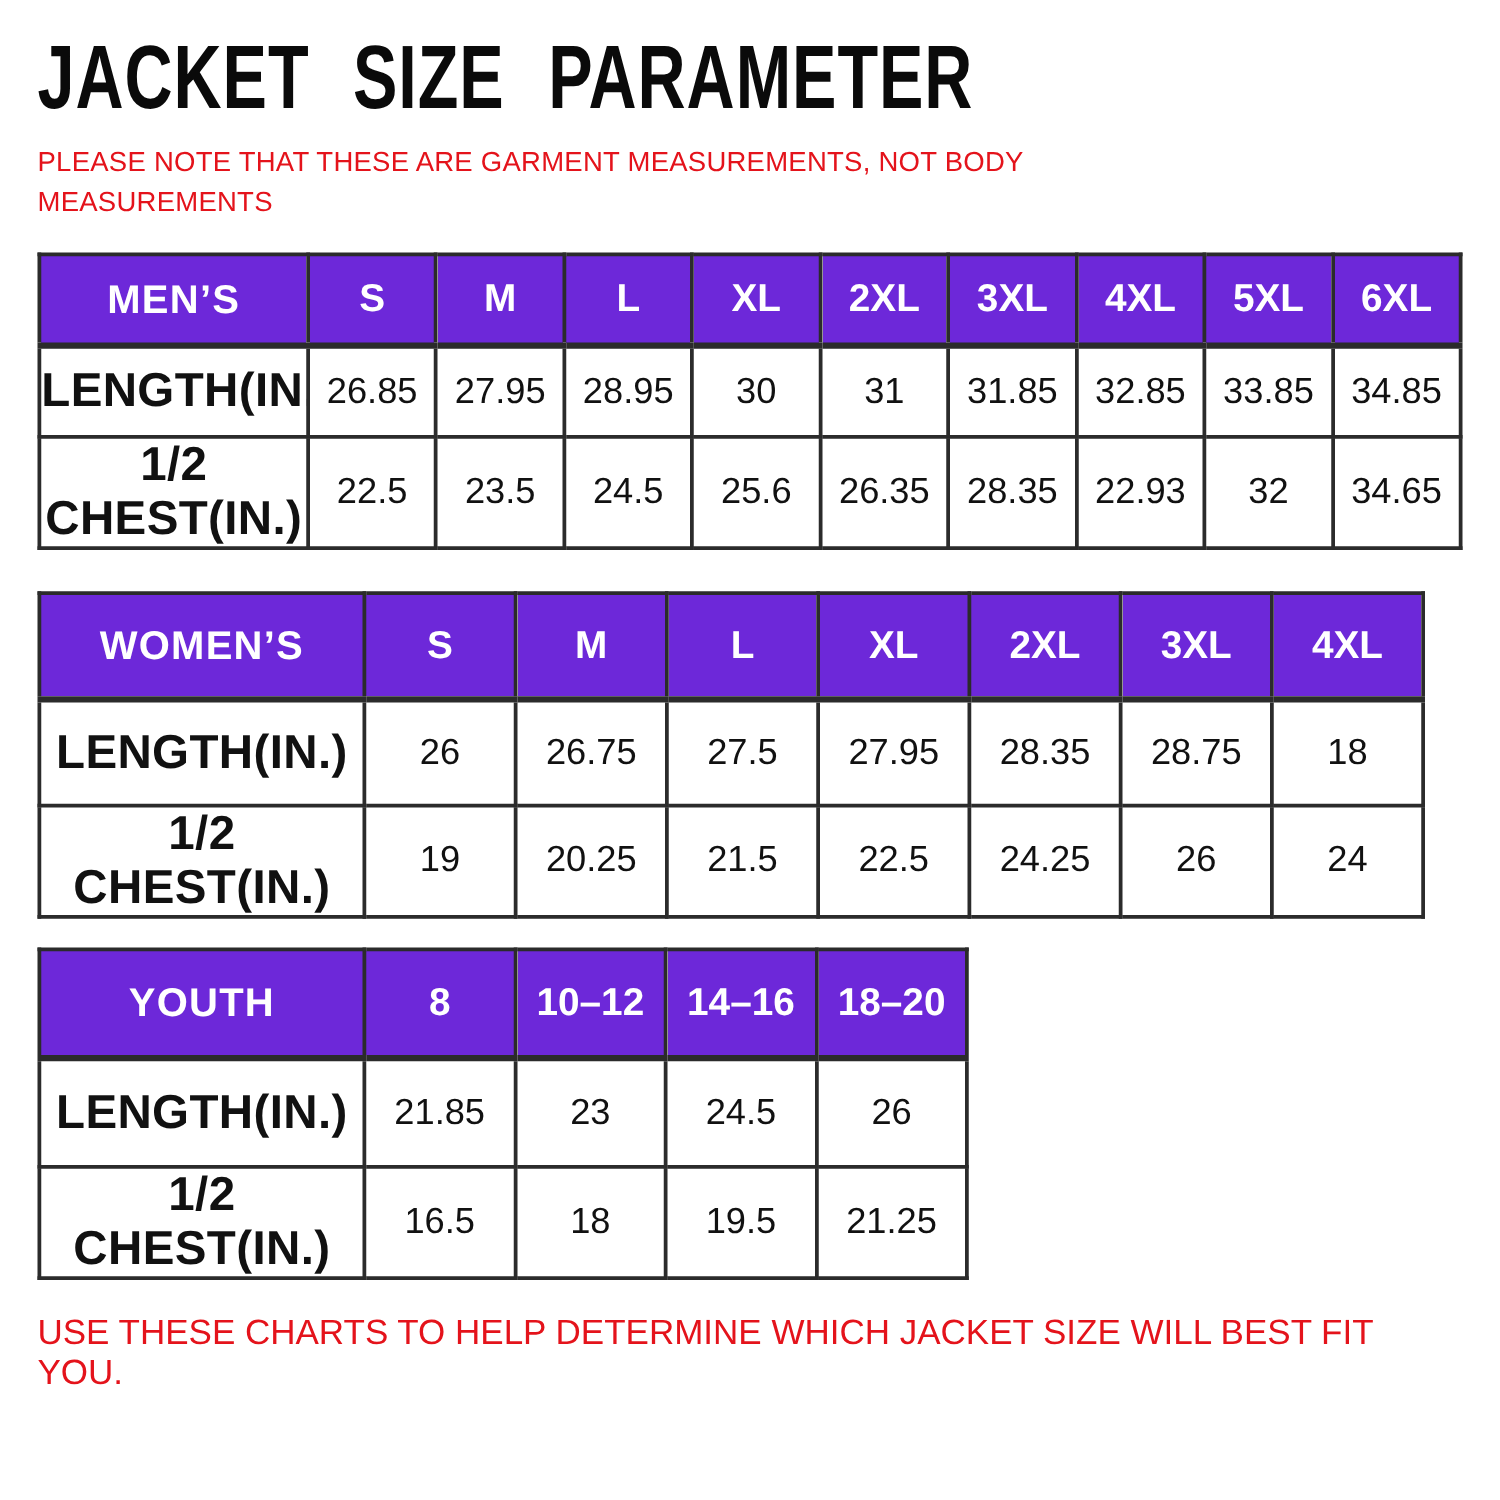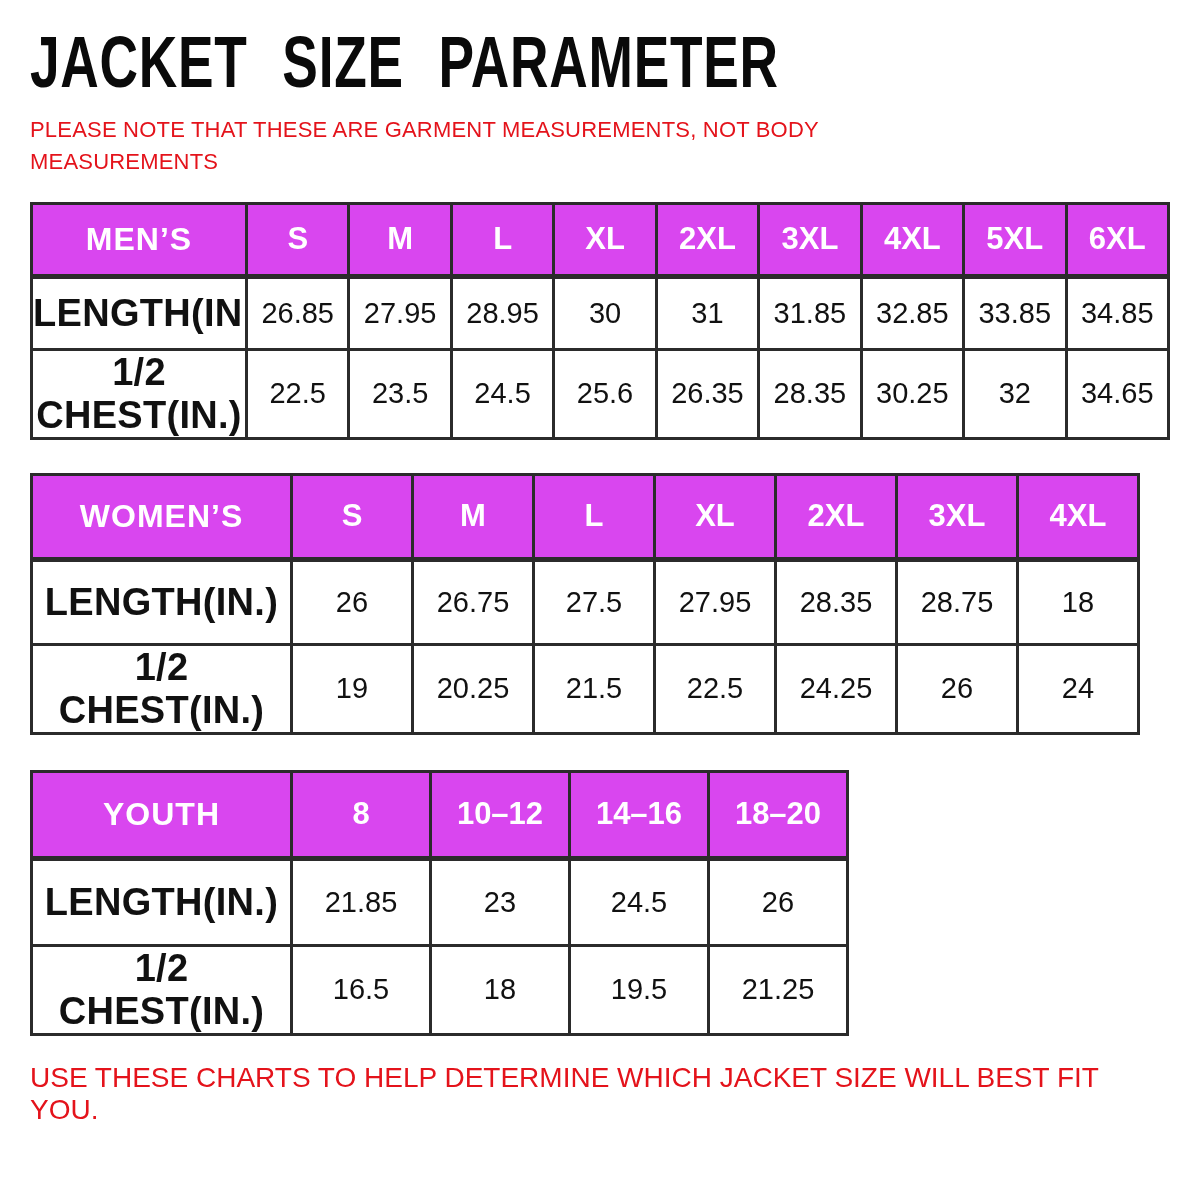--- a/index.html
+++ b/index.html
@@ -44,35 +44,35 @@
     table-layout:fixed;
   }
   td,th{
     border:3px solid #2b2b2b;
     text-align:center;
     vertical-align:middle;
     padding:0;
     overflow:hidden;
   }
   .hdr th{
-    background:#d946ef;
+    background:#6d28d9;
     color:#ffffff;
     font-weight:600;
     border-bottom-width:5px;
   }
   .group-label{font-size:32px;letter-spacing:1px;}
   .size-label{font-size:31px;}
   .row-label{font-size:38px;font-weight:600;letter-spacing:0.3px;}
   .num{font-size:29px;font-weight:500;}
 
   .tbl-mens{width:1140px;margin-top:24px;}
   .tbl-mens tr{height:73px;}
   .tbl-womens{width:1110px;margin-top:33px;}
   .tbl-womens tr{height:85px;}
-  .tbl-youth{width:819px;margin-top:35px;padding-left:44px;}
+  .tbl-youth{width:745px;margin-top:23px;padding-left:44px;}
   .tbl-youth tr{height:87px;}
 
   
   .footer-para{
     margin:34px 0 0 0;
     max-width:1145px;
     color:#e4131b;
     font-size:29px;
     font-weight:500;
     line-height:1.42;
@@ -126,21 +126,21 @@
       <td class="num">34.85</td>
     </tr>
     <tr>
       <td class="row-label">1/2 CHEST(IN.)</td>
       <td class="num">22.5</td>
       <td class="num">23.5</td>
       <td class="num">24.5</td>
       <td class="num">25.6</td>
       <td class="num">26.35</td>
       <td class="num">28.35</td>
-      <td class="num">30.25</td>
+      <td class="num">22.93</td>
       <td class="num">32</td>
       <td class="num">34.65</td>
     </tr>
   </tbody>
     </table>
 
   
   <table class="tbl-womens">
     <colgroup>
       <col style="width:260px">

